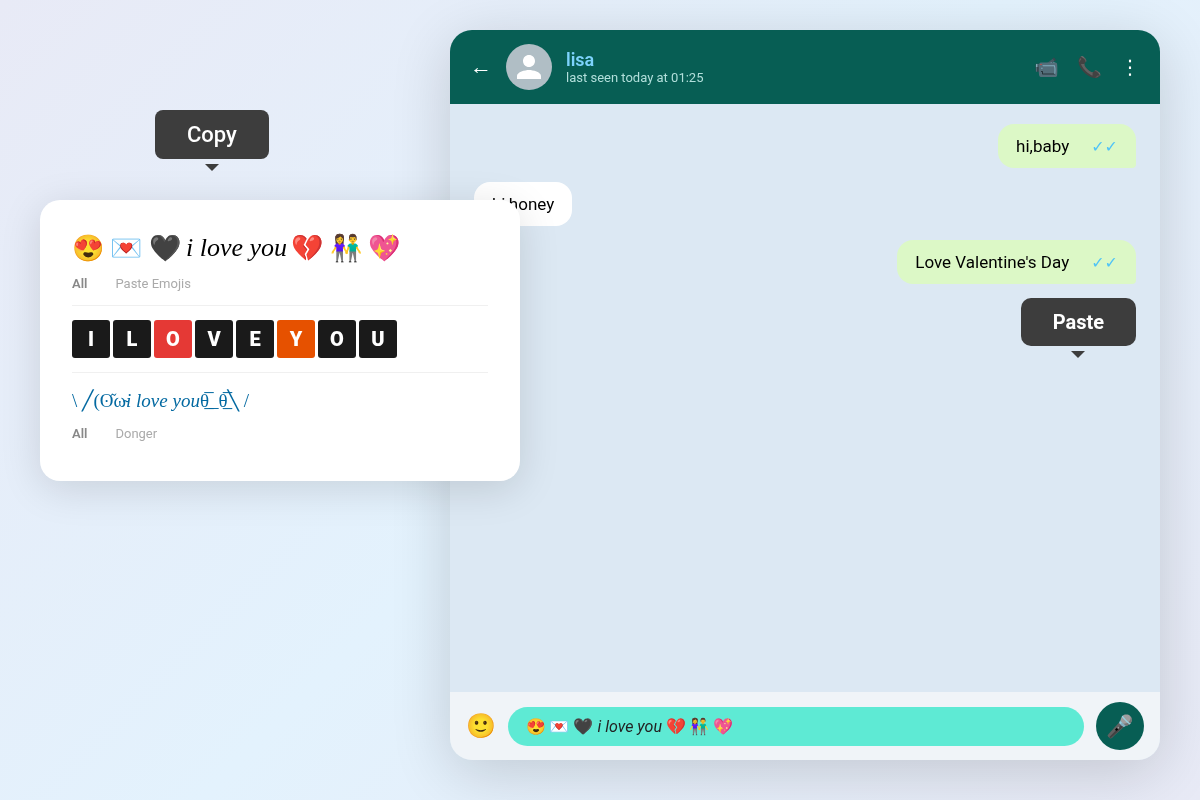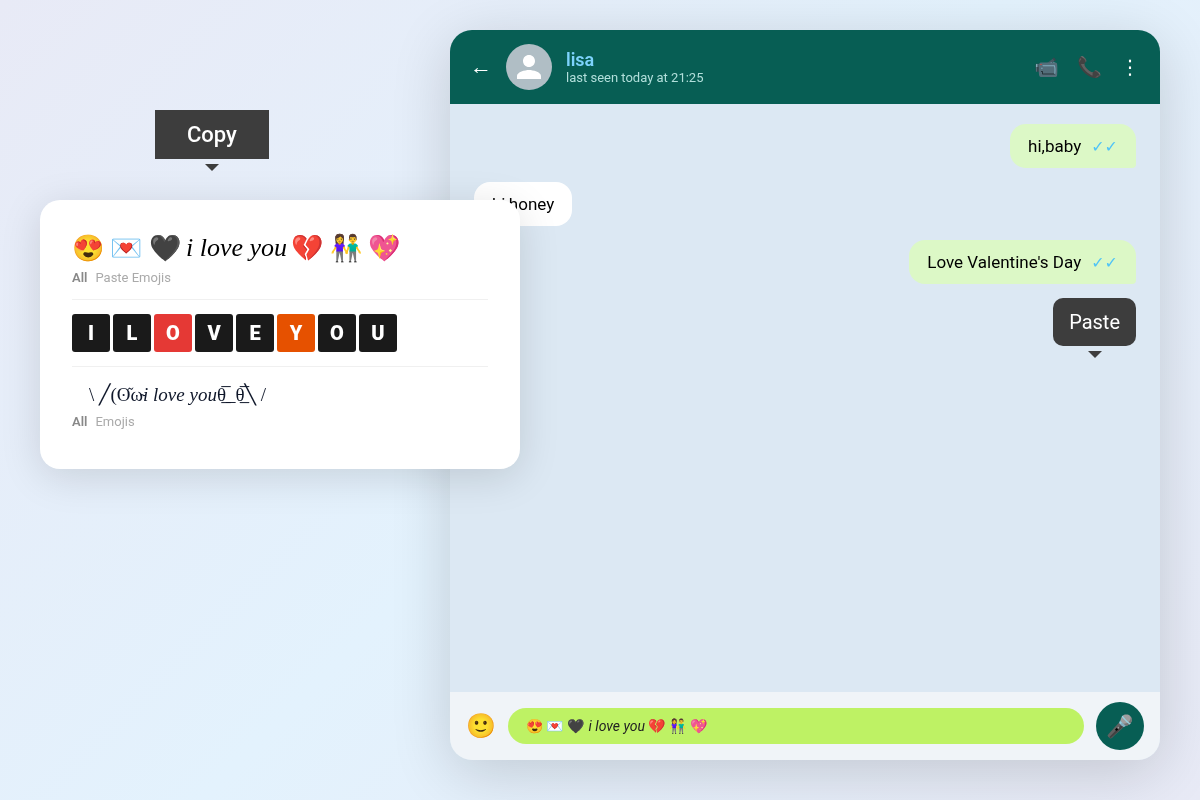--- a/index.html
+++ b/index.html
@@ -13,21 +13,21 @@
       overflow: hidden;
     }
 
     
     .copy-tooltip {
       position: absolute;
       top: 110px;
       left: 155px;
       background: #3d3d3d;
       color: #fff;
-      border-radius: 0;
+      border-radius: 8px;
       padding: 12px 32px;
       font-size: 22px;
       font-weight: 500;
       z-index: 20;
     }
     .copy-tooltip::after {
       content: '';
       position: absolute;
       bottom: -12px;
       left: 50%;
@@ -57,23 +57,23 @@
       font-size: 26px;
       line-height: 1.4;
       display: flex;
       align-items: center;
       gap: 4px;
       flex-wrap: wrap;
     }
     .style-meta {
       font-size: 13px;
       color: #aaa;
-      margin-top: 4px;
-      display: flex;
-      gap: 8px;
+      margin-top: 10px;
+      display: flex;
+      gap: 28px;
     }
     .style-meta span:first-child {
       font-weight: 600;
       color: #888;
     }
 
     .divider {
       height: 1px;
       background: #f0f0f0;
       margin: 14px 0;
@@ -96,24 +96,23 @@
       color: #fff;
       border-radius: 3px;
     }
     .sq-black { background: #1a1a1a; }
     .sq-red   { background: #e53935; }
     .sq-orange{ background: #e65100; }
 
     
     .donger-text {
       font-size: 19px;
-      color: #0f172a;
+      color: #0369a1;
       font-family: serif;
       line-height: 1.5;
-      margin-left: 17px;
     }
 
     
     .wa-window {
       position: absolute;
       top: 30px;
       left: 450px;
       width: 710px;
       height: 730px;
       background: #dce8f3;
@@ -193,21 +192,21 @@
       border-radius: 16px;
       font-size: 17px;
       position: relative;
     }
     .bubble-out {
       background: #dcf8c6;
       align-self: flex-end;
       border-bottom-right-radius: 4px;
       display: flex;
       align-items: flex-end;
-      gap: 10px;
+      gap: 22px;
     }
     .bubble-in {
       background: #ffffff;
       align-self: flex-start;
       border-bottom-left-radius: 4px;
     }
     .bubble-check {
       color: #4fc3f7;
       font-size: 16px;
       white-space: nowrap;
@@ -217,23 +216,23 @@
     .paste-tooltip-wrap {
       align-self: flex-end;
       display: flex;
       flex-direction: column;
       align-items: center;
     }
     .paste-tooltip {
       background: #3d3d3d;
       color: #fff;
       border-radius: 10px;
-      padding: 12px 16px;
+      padding: 12px 32px;
       font-size: 20px;
-      font-weight: 400;
+      font-weight: 700;
       margin-bottom: 16px;
       position: relative;
     }
     .paste-tooltip::after {
       content: '';
       position: absolute;
       bottom: -12px;
       left: 50%;
       transform: translateX(-50%);
       border: 7px solid transparent;
@@ -250,24 +249,24 @@
       gap: 12px;
       flex-shrink: 0;
     }
     .wa-emoji-btn {
       font-size: 24px;
       cursor: pointer;
       color: #888;
     }
     .wa-input-field {
       flex: 1;
-      background: #bef264;
+      background: #5eead4;
       border-radius: 24px;
       padding: 10px 18px;
-      font-size: 14px;
+      font-size: 16px;
       color: #222;
       border: none;
       outline: none;
     }
     .wa-mic-btn {
       width: 48px;
       height: 48px;
       border-radius: 50%;
       background: #075e54;
       display: flex;
@@ -319,38 +318,38 @@
   </div>
 
   <div class="divider"></div>
 
   <div class="style-row">
     <div class="donger-text">
       \ ╱(ʘ᷉ω̴<span class="italic-love">i love you</span>θ̲̅_θ̲̅╲ /
     </div>
     <div class="style-meta">
       <span>All</span>
-      <span>Emojis</span>
+      <span>Donger</span>
     </div>
   </div>
 
 </div>
 
 <div class="wa-window">
 
   <div class="wa-header">
     <span class="wa-back">←</span>
     <div class="wa-avatar">
       <svg viewBox="0 0 24 24">
         <path d="M12 12c2.7 0 4.8-2.1 4.8-4.8S14.7 2.4 12 2.4 7.2 4.5 7.2 7.2 9.3 12 12 12zm0 2.4c-3.2 0-9.6 1.6-9.6 4.8v2.4h19.2v-2.4c0-3.2-6.4-4.8-9.6-4.8z"></path>
       </svg>
     </div>
     <div class="wa-info">
       <div class="wa-name">lisa</div>
-      <div class="wa-status">last seen today at 21:25</div>
+      <div class="wa-status">last seen today at 01:25</div>
     </div>
     <div class="wa-icons">
       <span class="wa-icon">📹</span>
       <span class="wa-icon">📞</span>
       <span class="wa-icon">⋮</span>
     </div>
   </div>
 
   <div class="wa-chat">
 

